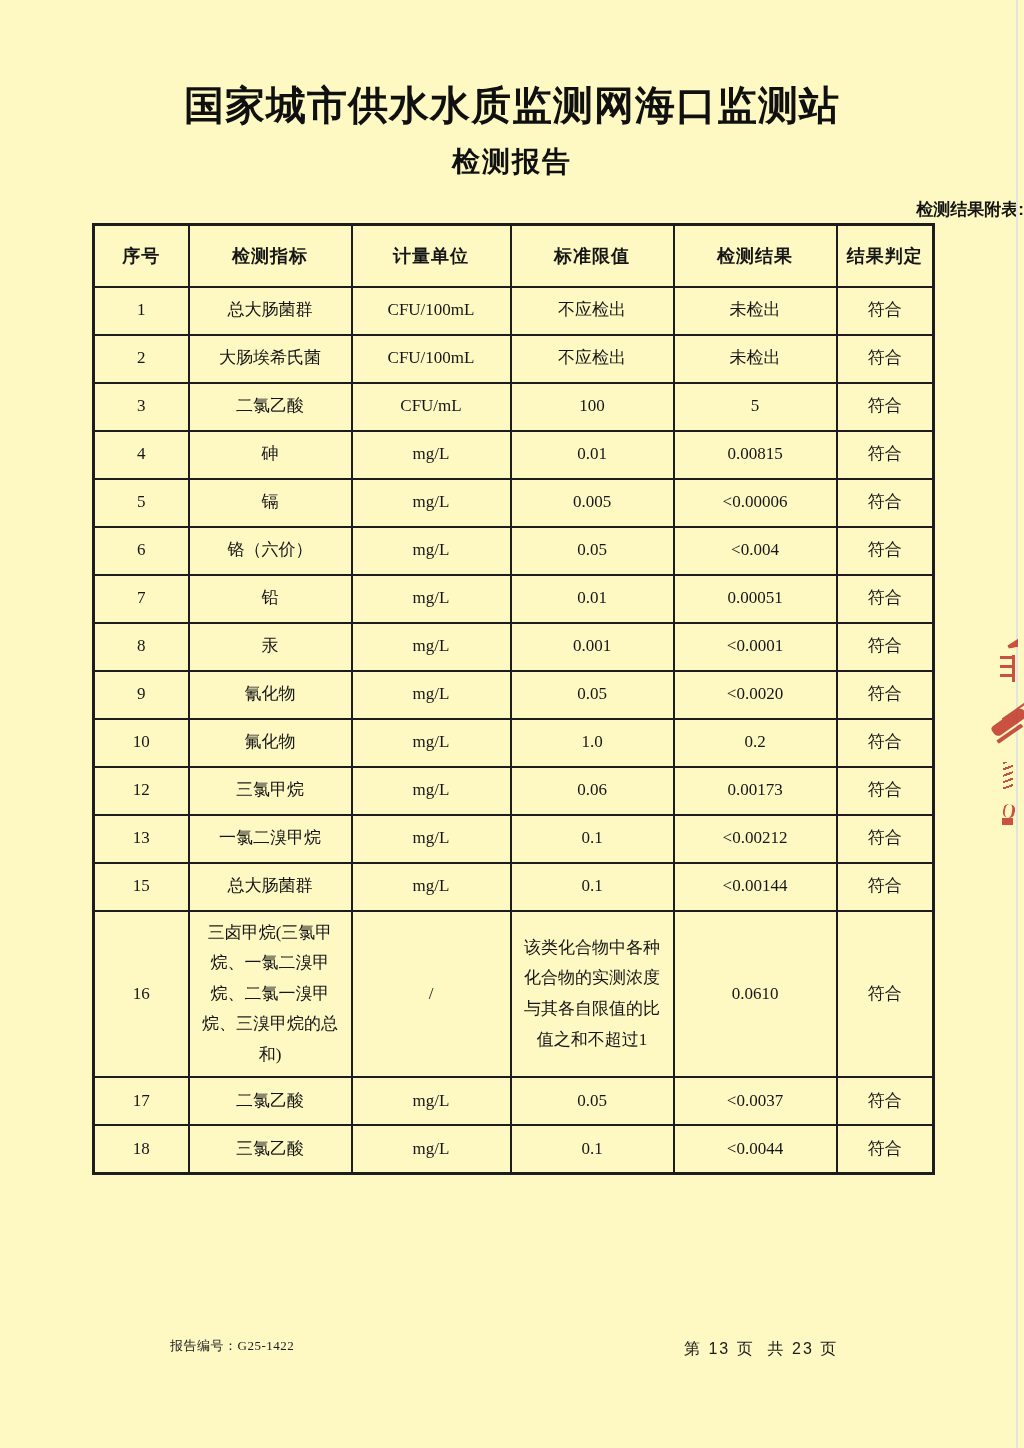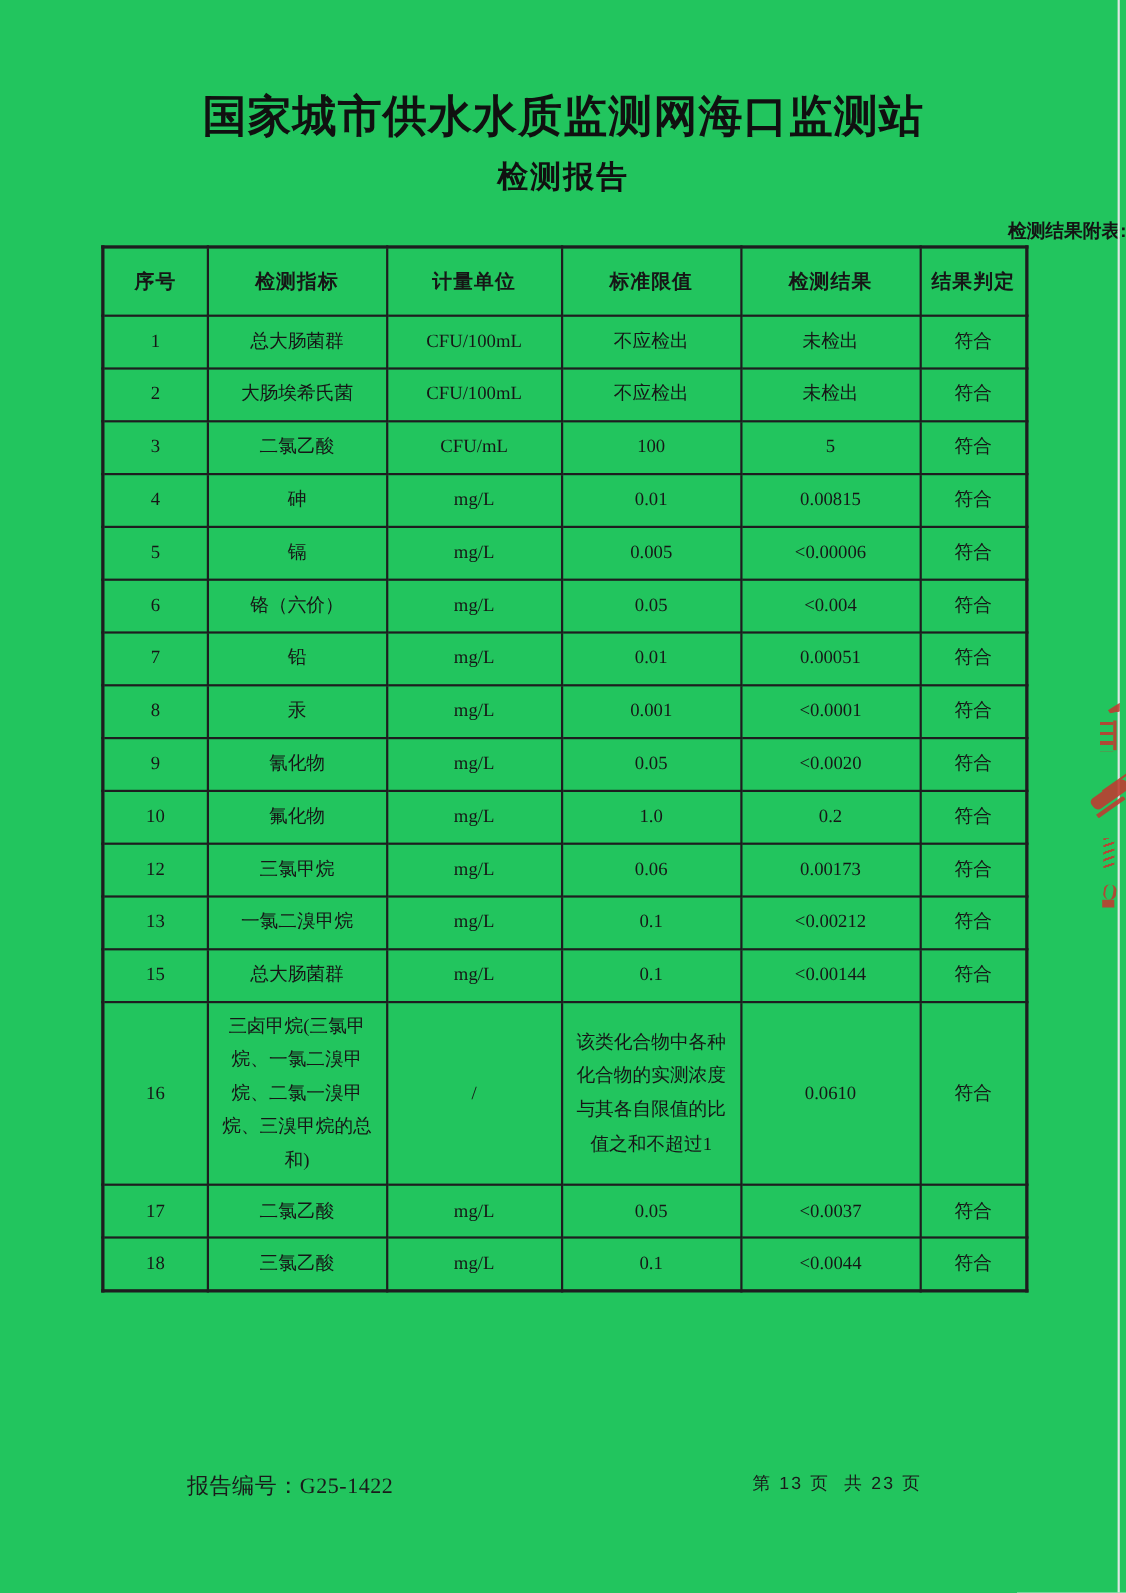--- a/index.html
+++ b/index.html
@@ -3,21 +3,21 @@
 <meta charset="utf-8">
 <style>
   * { box-sizing: border-box; margin: 0; padding: 0; }
   html, body { background: #fbfbfd; }
   body { width: 1024px; }
 
   .page {
     position: relative;
     width: 1024px;
     height: 1448px;
-    background: #22c55e;
+    background: #fef9c3;
     color: #161616;
     font-family: "Liberation Serif", "DejaVu Serif", serif;
     overflow: hidden;
   }
 
   .title-line1 {
     padding-top: 84px;
     text-align: center;
     font-size: 40px;
     line-height: 44px;
@@ -77,21 +77,21 @@
   .col-ind    { width: 163px; }
   .col-unit   { width: 159px; }
   .col-limit  { width: 163px; }
   .col-result { width: 163px; }
   .col-judge  { width: 97px; }
 
   .report-no {
     position: absolute;
     left: 170px;
     top: 1337px;
-    font-size: 20px;
+    font-size: 13px;
     letter-spacing: 0.5px;
     color: #1a1a1a;
   }
   .page-info {
     position: absolute;
     left: 684px;
     top: 1339px;
     font-size: 16px;
     letter-spacing: 2px;
     white-space: pre;

